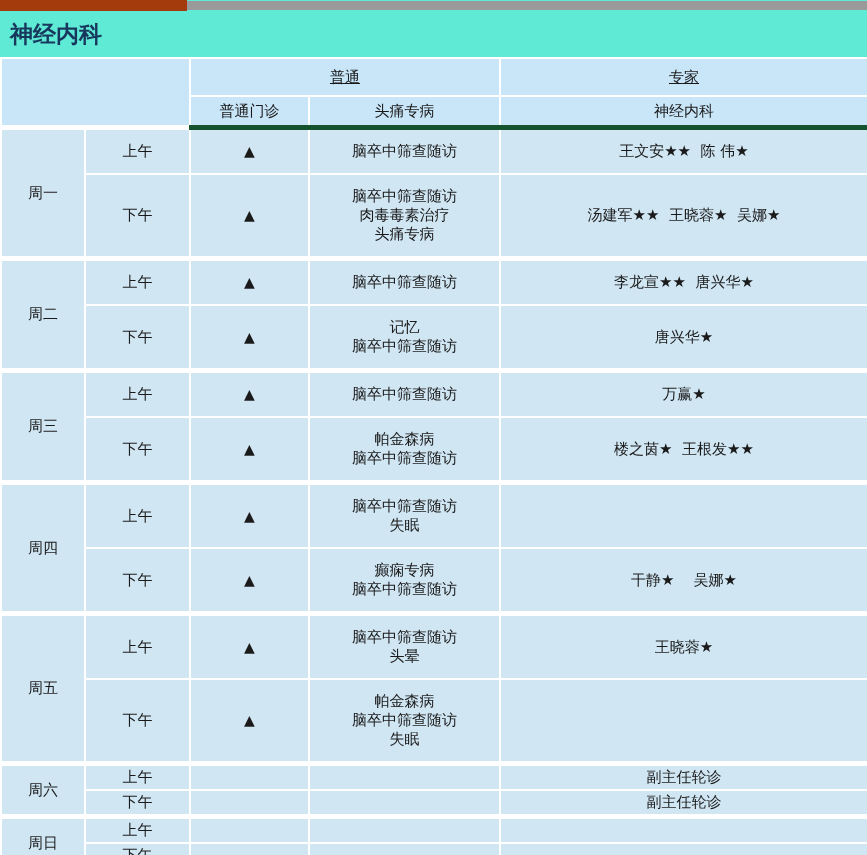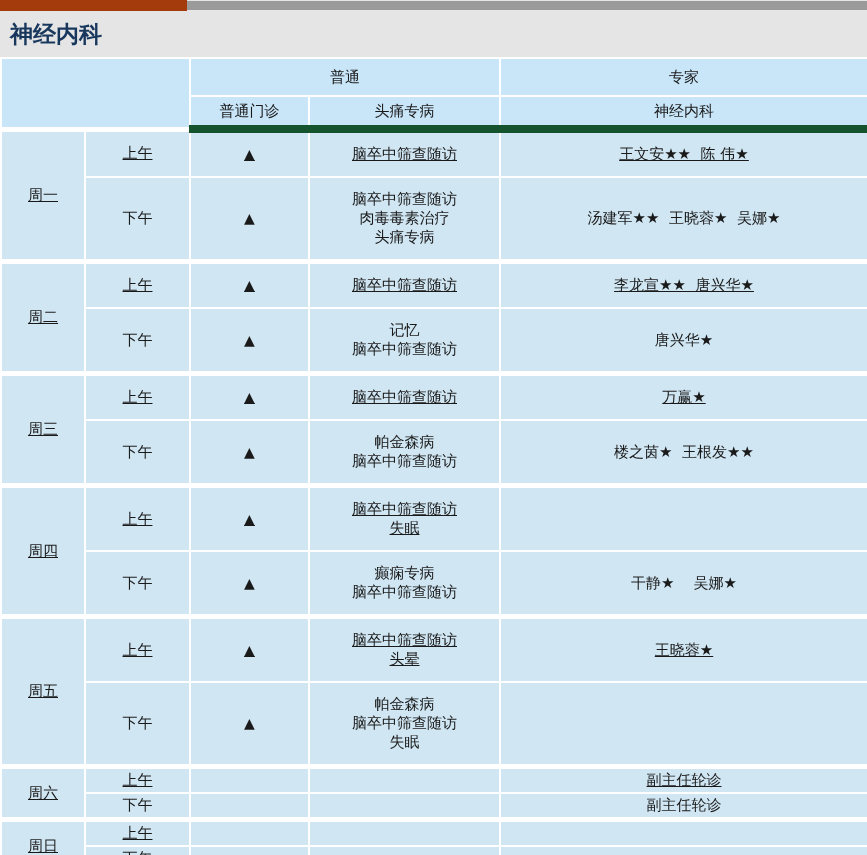--- a/index.html
+++ b/index.html
@@ -5,21 +5,21 @@
   html, body {
     margin: 0;
     padding: 0;
     background: #ffffff;
     font-family: "DejaVu Sans", "Liberation Sans", sans-serif;
     color: #1a1a1a;
   }
   .page {
     width: 867px;
     height: 855px;
-    background: #e5e5e5;
+    background: #5eead4;
     overflow: hidden;
     position: relative;
   }
 
   
   .accent-bar {
     display: flex;
     align-items: flex-start;
     height: 12px;
   }
@@ -56,26 +56,26 @@
     border: 2px solid #ffffff;
     text-align: center;
     vertical-align: middle;
     font-weight: normal;
     padding: 2px 4px;
     overflow: hidden;
   }
   table.schedule thead th {
     background: #c9e6f9;
   }
-  table.schedule thead tr.group-row th { height: 32px; }
-  table.schedule thead tr.sub-row th   { height: 24px; border-bottom: 8px solid #14532d; }
+  table.schedule thead tr.group-row th { height: 32px; text-decoration: underline; }
+  table.schedule thead tr.sub-row th   { height: 24px; border-bottom: 5px solid #14532d; }
 
   
   tbody.day-group td { padding: 12px 4px; line-height: 19px; }
-  tbody.day-group tr.group-start td { border-top: 5px solid #ffffff; text-decoration: underline; }
+  tbody.day-group tr.group-start td { border-top: 5px solid #ffffff; }
   tbody.compact td { padding: 2px 4px; line-height: 19px; }
 
   td.spec-cell { white-space: pre-line; }
   td.expert-cell {
     text-align: left;
     padding-left: 9px;
     white-space: pre-wrap;
   }
   td.gen-cell { font-size: 14px; }
 </style>

